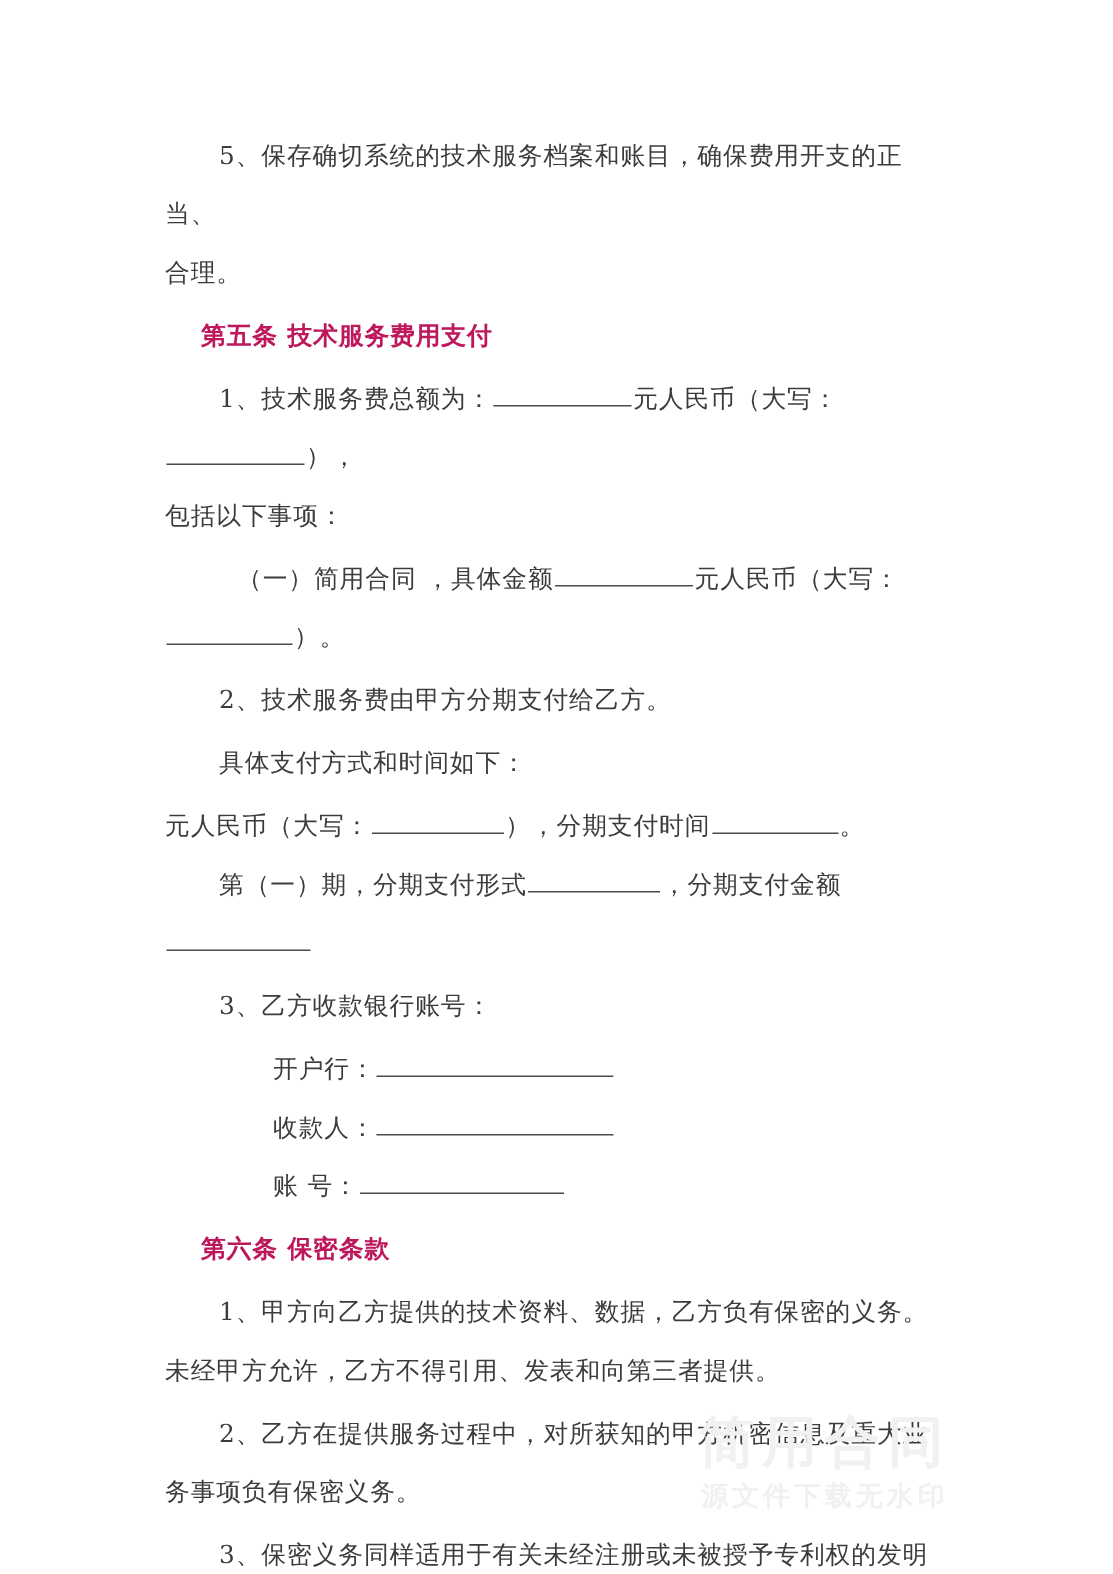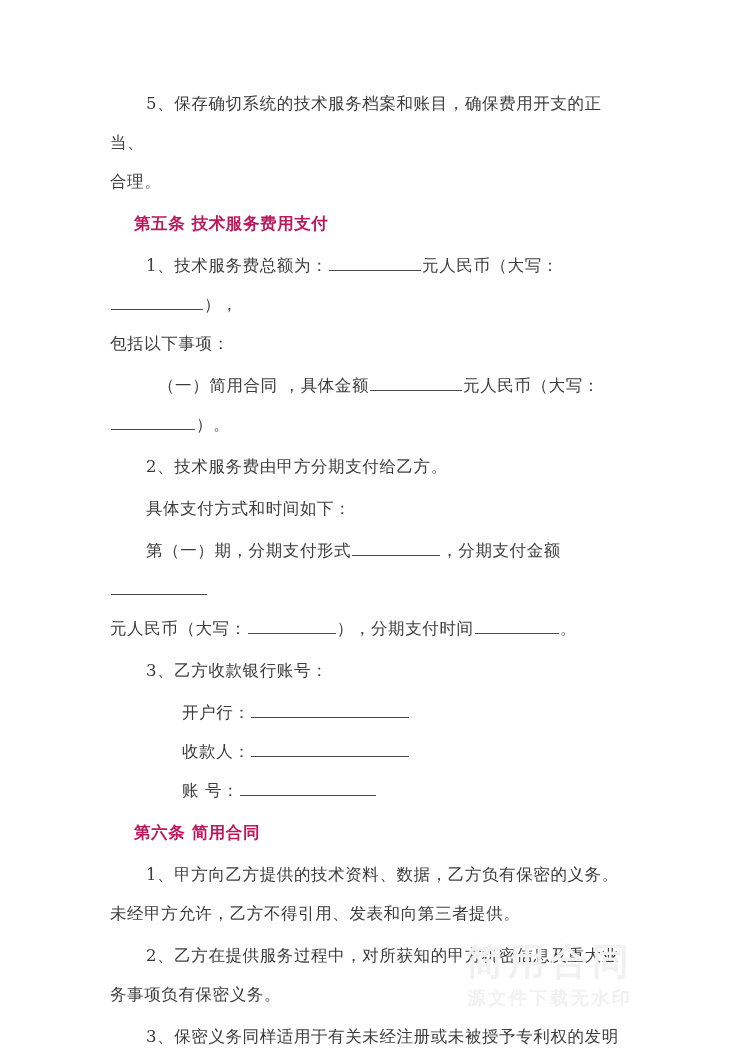--- a/index.html
+++ b/index.html
@@ -130,36 +130,36 @@
     <div class="gap-xs"></div>
 
     <p class="para indent">2、技术服务费由甲方分期支付给乙方。</p>
 
     <div class="gap-xs"></div>
 
     <p class="para" style="text-indent:36px">具体支付方式和时间如下：</p>
 
     <div class="gap-xs"></div>
 
+    <p class="para"><span>元人民币（大写：</span><span class="blank b-88"></span><span>），分期支付时间</span><span class="blank b-84"></span><span>。</span></p>
     <p class="para indent"><span>第（一）期，分期支付形式</span><span class="blank b-88"></span><span>，分期支付金额</span><span class="blank b-96"></span></p>
-    <p class="para"><span>元人民币（大写：</span><span class="blank b-88"></span><span>），分期支付时间</span><span class="blank b-84"></span><span>。</span></p>
 
     <div class="gap-xs"></div>
 
     <p class="para indent">3、乙方收款银行账号：</p>
 
     <div class="gap-xs"></div>
 
     <p class="bank-line"><span class="label-pad">开户行：</span><span class="blank b-158"></span></p>
     <p class="bank-line"><span class="label-pad">收款人：</span><span class="blank b-158"></span></p>
     <p class="bank-line"><span class="label-pad">账  号：</span><span class="blank b-136"></span></p>
 
     <div class="gap-xs"></div>
 
-    <p class="heading">第六条  简用合同</p>
+    <p class="heading">第六条  保密条款</p>
 
     <div class="gap-xs"></div>
 
     <p class="para indent">1、甲方向乙方提供的技术资料、数据，乙方负有保密的义务。</p>
     <p class="para">未经甲方允许，乙方不得引用、发表和向第三者提供。</p>
 
     <div class="gap-xs"></div>
 
     <p class="para indent">2、乙方在提供服务过程中，对所获知的甲方机密信息及重大业</p>
     <p class="para">务事项负有保密义务。</p>

